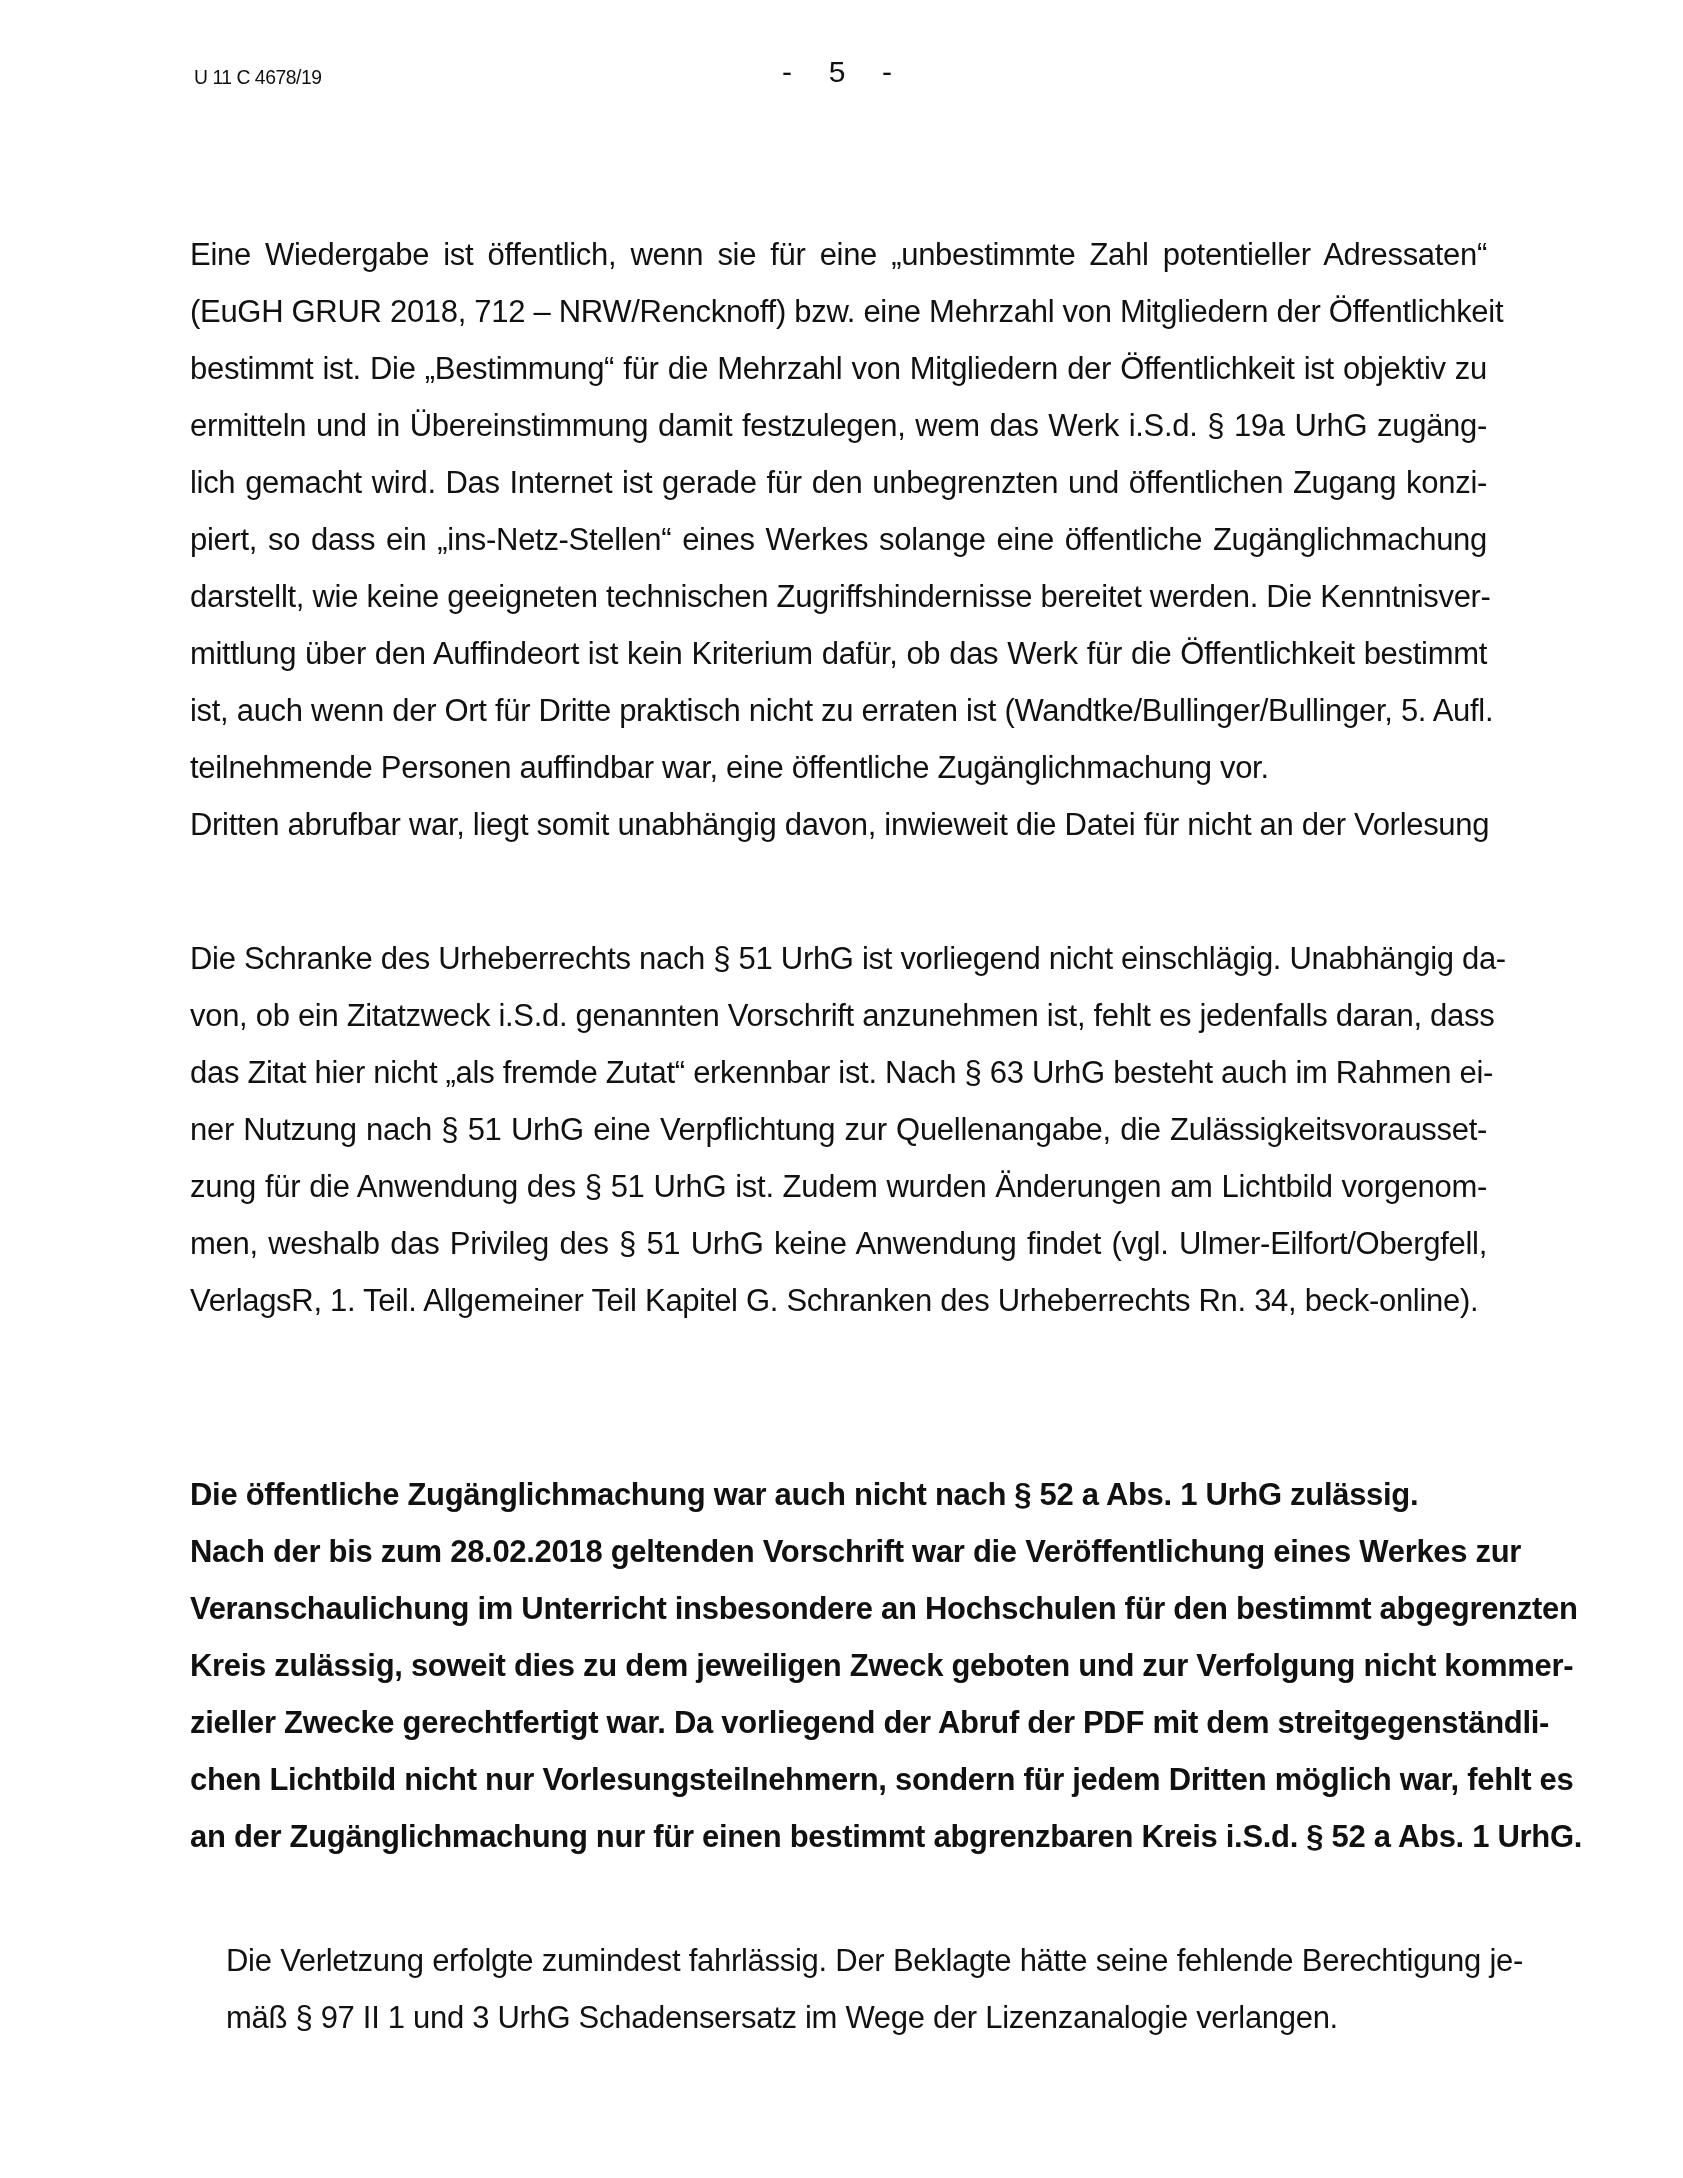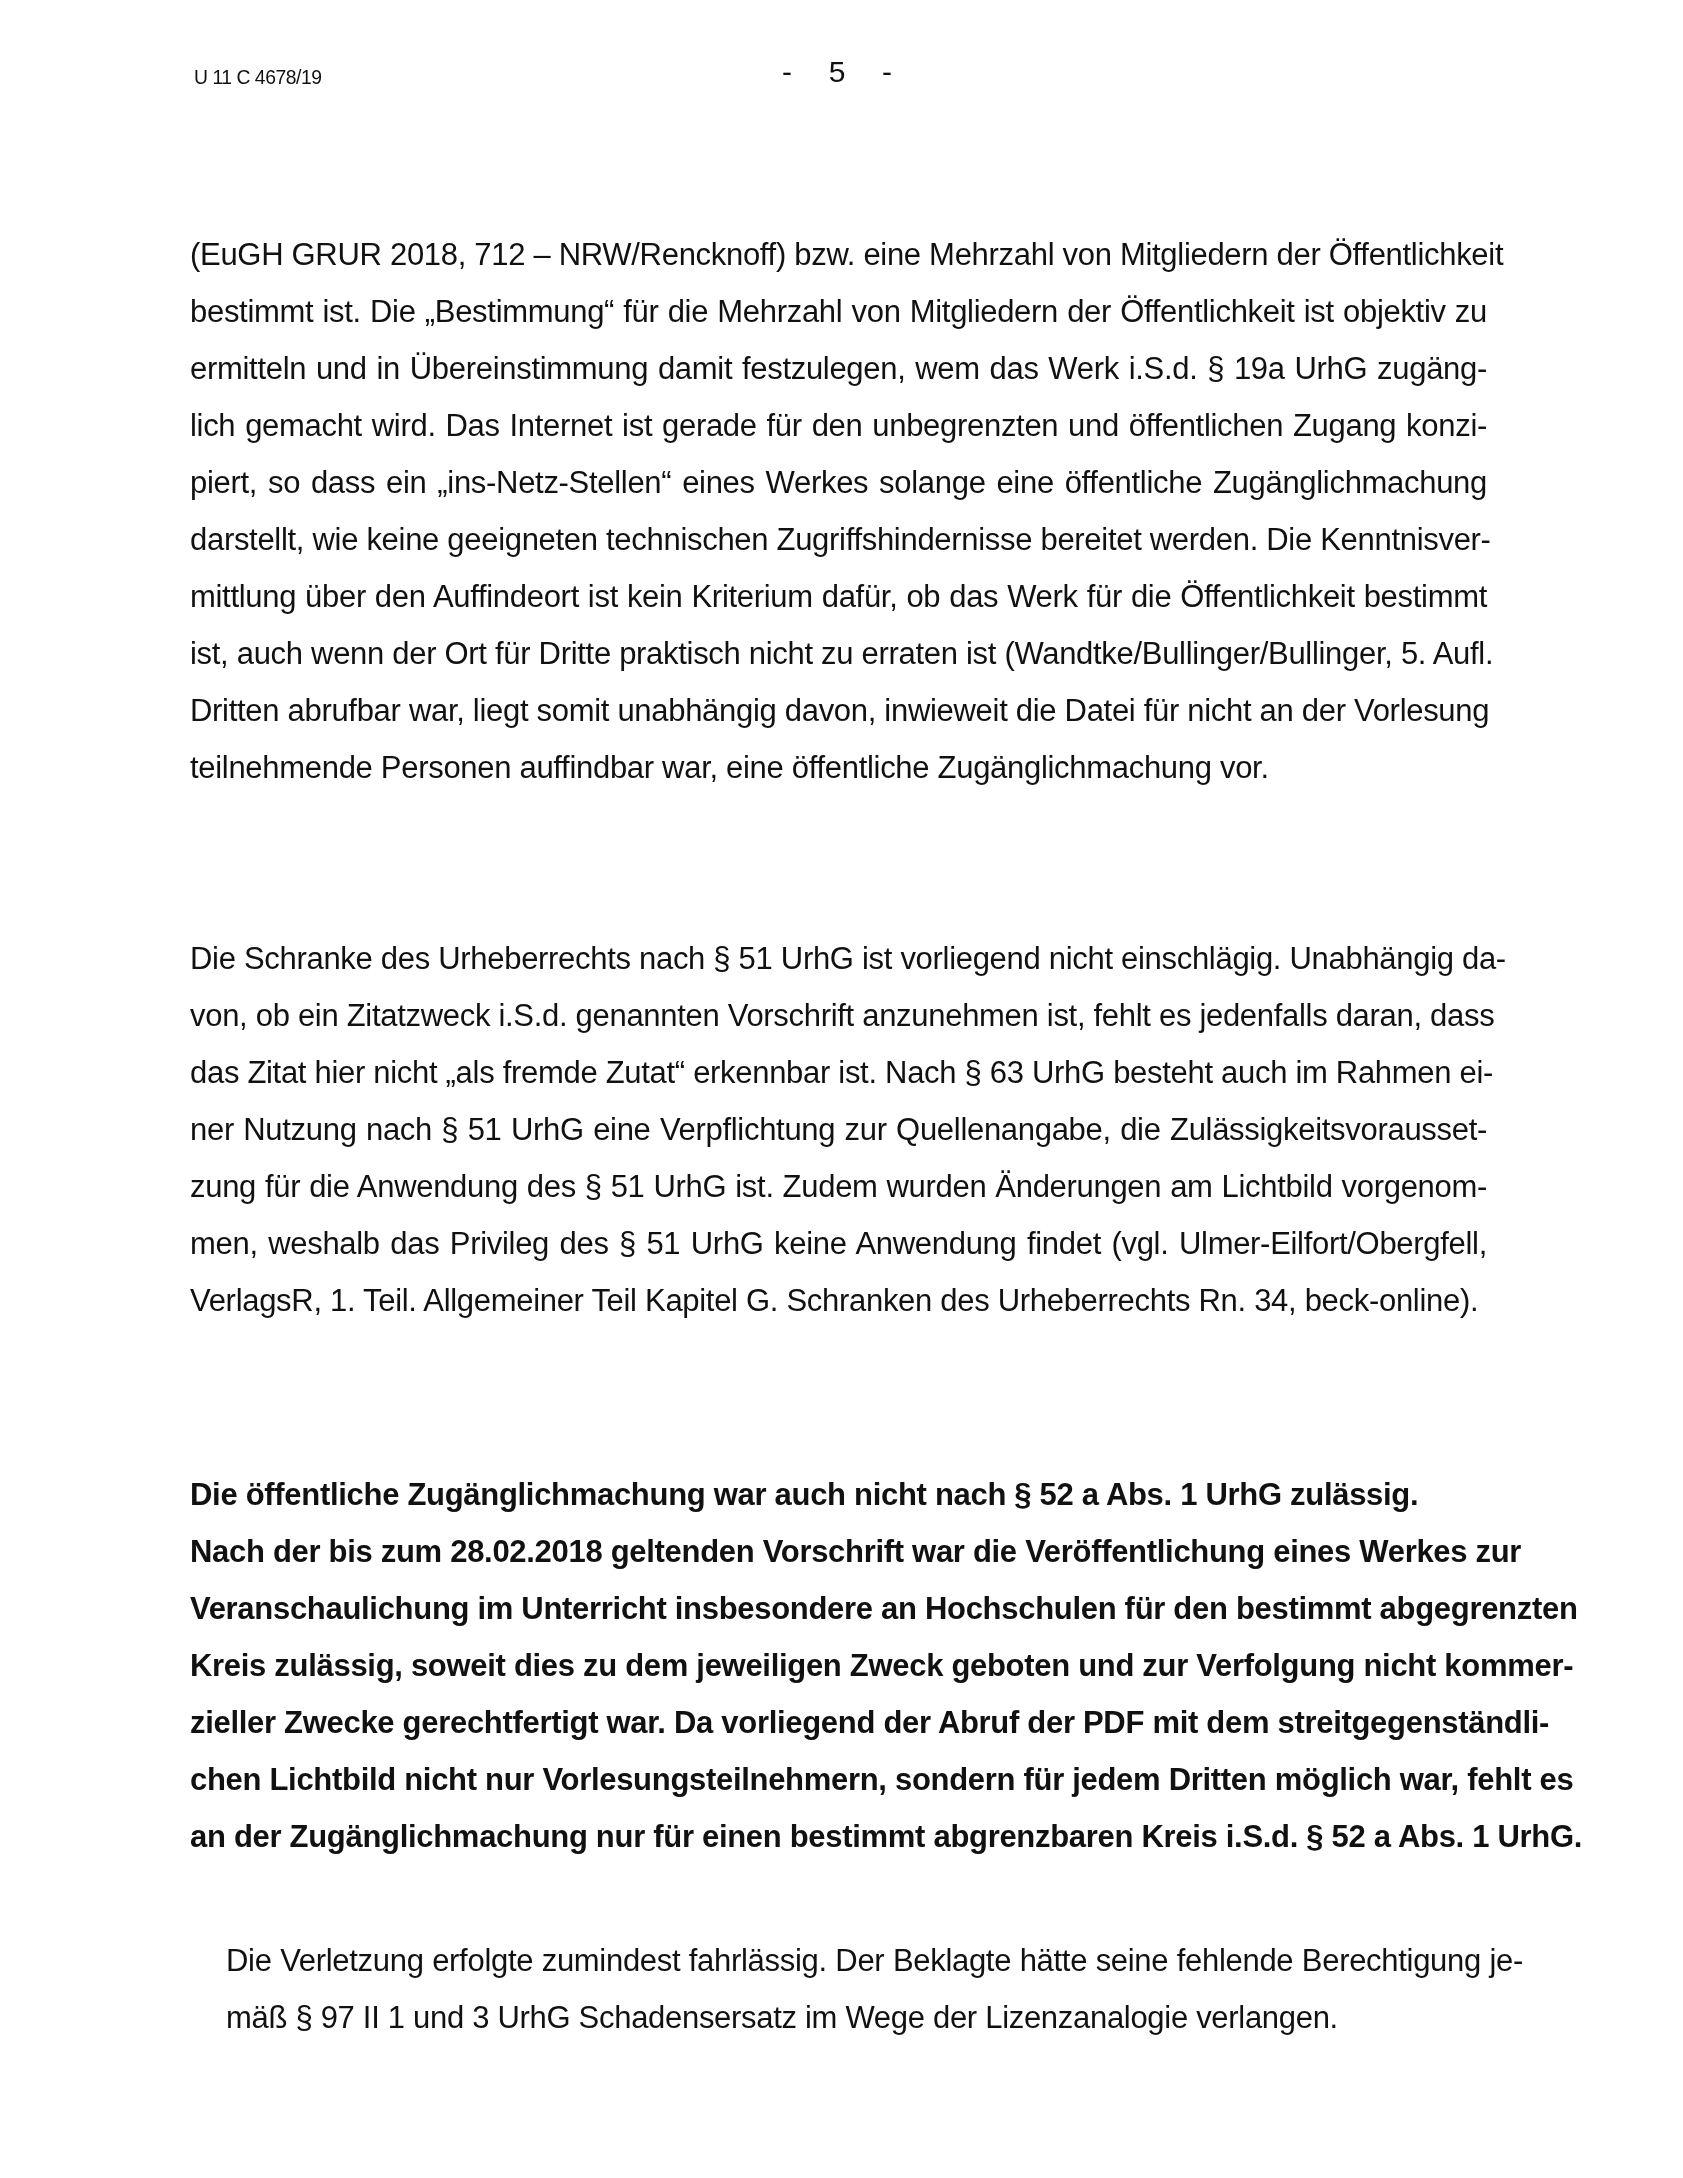--- a/index.html
+++ b/index.html
@@ -28,30 +28,31 @@
   #p4 { top: 1932px; margin-left: 36px; }
 </style>
 </head>
 <body>
 
 <div>
   <div class="header-ref">U 11 C 4678/19</div>
   <div class="page-number">-  5  -</div>
 
   <div class="body-text" id="p1">
+    <span class="line">Eine Wiedergabe ist öffentlich, wenn sie für eine „unbestimmte Zahl potentieller Adressaten“</span>
     <span class="line">(EuGH GRUR 2018, 712 – NRW/Rencknoff) bzw. eine Mehrzahl von Mitgliedern der Öffentlichkeit</span>
     <span class="line">bestimmt ist. Die „Bestimmung“ für die Mehrzahl von Mitgliedern der Öffentlichkeit ist objektiv zu</span>
     <span class="line">ermitteln und in Übereinstimmung damit festzulegen, wem das Werk i.S.d. § 19a UrhG zugäng-</span>
     <span class="line">lich gemacht wird. Das Internet ist gerade für den unbegrenzten und öffentlichen Zugang konzi-</span>
     <span class="line">piert, so dass ein „ins-Netz-Stellen“ eines Werkes solange eine öffentliche Zugänglichmachung</span>
     <span class="line">darstellt, wie keine geeigneten technischen Zugriffshindernisse bereitet werden. Die Kenntnisver-</span>
     <span class="line">mittlung über den Auffindeort ist kein Kriterium dafür, ob das Werk für die Öffentlichkeit bestimmt</span>
     <span class="line">ist, auch wenn der Ort für Dritte praktisch nicht zu erraten ist (Wandtke/Bullinger/Bullinger, 5. Aufl.</span>
+    <span class="line last">teilnehmende Personen auffindbar war,  eine öffentliche Zugänglichmachung vor.</span>
     <span class="line">Dritten abrufbar war, liegt somit unabhängig davon, inwieweit die Datei für nicht an der Vorlesung</span>
-    <span class="line last">teilnehmende Personen auffindbar war,  eine öffentliche Zugänglichmachung vor.</span>
   </div>
 
   <div class="body-text" id="p2">
     <span class="line">Die Schranke des Urheberrechts nach § 51 UrhG ist vorliegend nicht einschlägig. Unabhängig da-</span>
     <span class="line">von, ob ein Zitatzweck i.S.d. genannten Vorschrift anzunehmen ist, fehlt es jedenfalls daran, dass</span>
     <span class="line">das Zitat hier nicht „als fremde Zutat“ erkennbar ist. Nach § 63 UrhG besteht auch im Rahmen ei-</span>
     <span class="line">ner Nutzung nach § 51 UrhG eine Verpflichtung zur Quellenangabe, die Zulässigkeitsvorausset-</span>
     <span class="line">zung für die Anwendung des § 51 UrhG ist. Zudem wurden Änderungen am Lichtbild vorgenom-</span>
     <span class="line">men, weshalb das Privileg des § 51 UrhG keine Anwendung findet (vgl. Ulmer-Eilfort/Obergfell,</span>
     <span class="line last">VerlagsR, 1. Teil. Allgemeiner Teil Kapitel G. Schranken des Urheberrechts Rn. 34, beck-online).</span>

